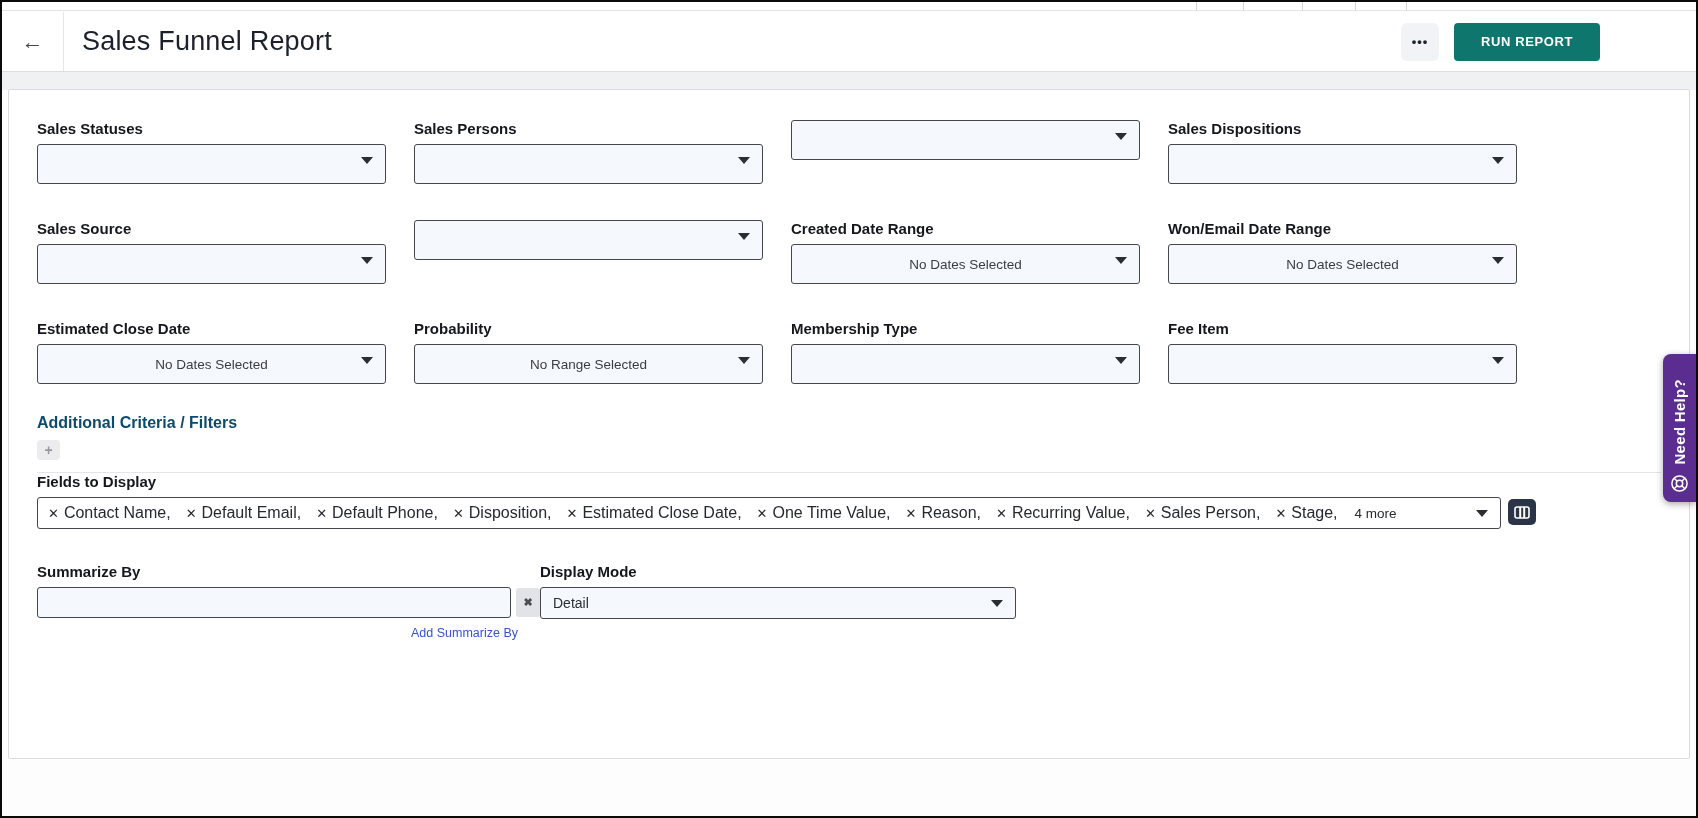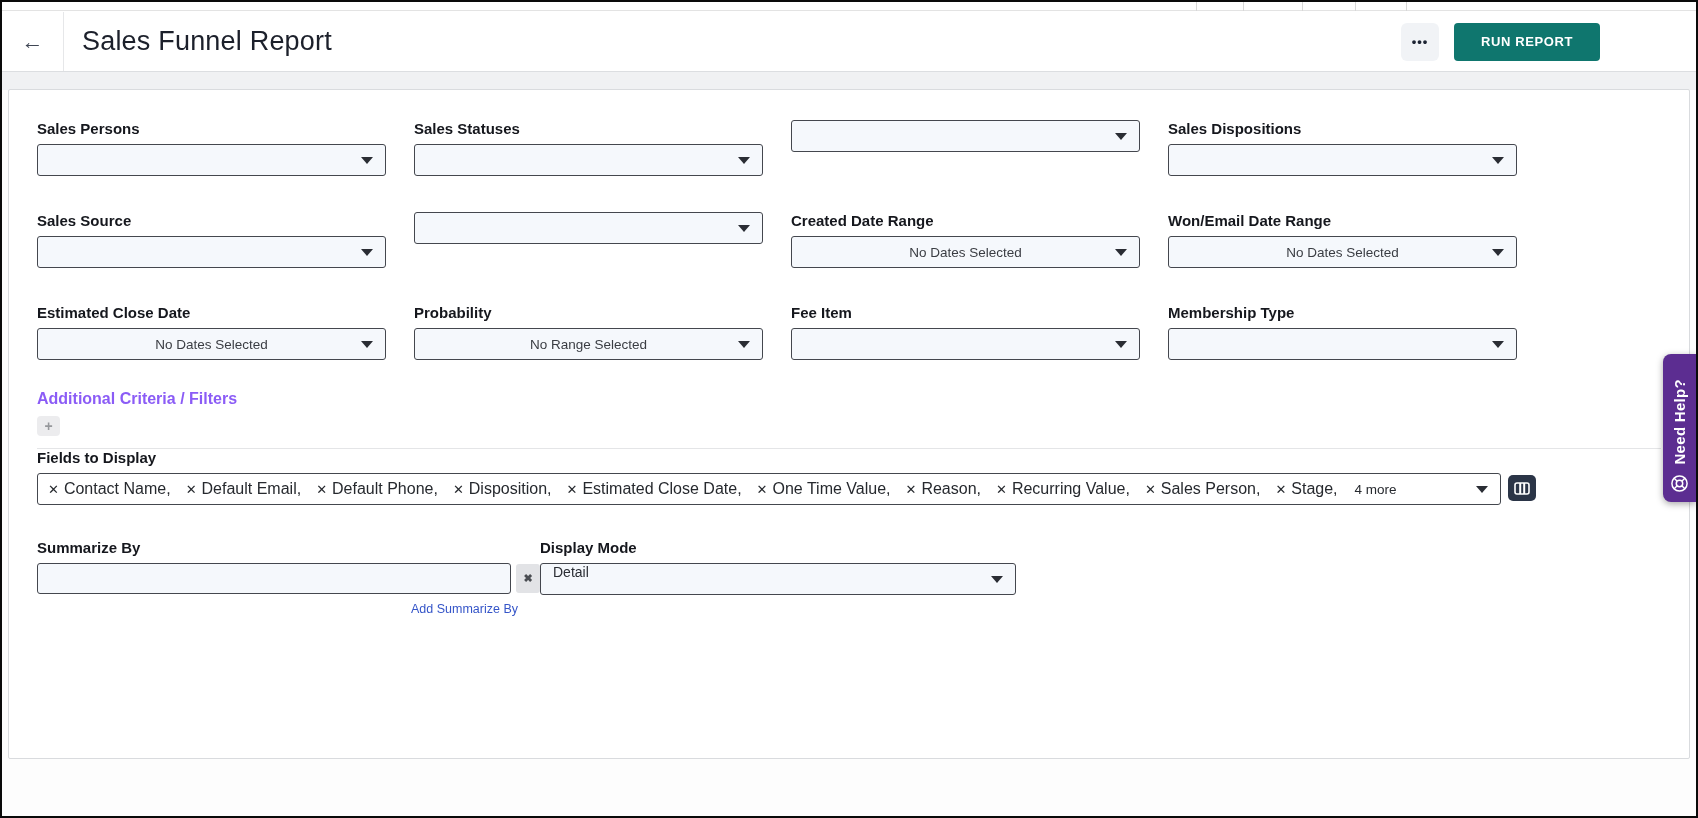--- a/index.html
+++ b/index.html
@@ -25,27 +25,27 @@
   .run-btn{ height:38px; padding:0 27px; border:none; border-radius:4px; background:#0f766e;
     color:#fff; font-size:13px; font-weight:bold; letter-spacing:.6px; cursor:pointer;}
   
   .content{ position:absolute; top:70px; left:0; right:0; bottom:0; background:#fdfdfd;}
   .gray-band{ position:absolute; top:0; left:0; right:0; height:18px; background:#f0f1f3;}
   .panel{ position:absolute; top:17px; left:6px; right:6px; height:670px; background:#fff;
     border:1px solid #d9dbde; border-radius:2px; padding:30px 28px 0 28px;}
   
   .filters-grid{ display:grid; grid-template-columns:repeat(4,349px); column-gap:28px; row-gap:36px;}
   .f-label{ font-size:15px; font-weight:bold; color:#15171d; margin-bottom:7px;}
-  .f-field{ position:relative; height:32px; background:#f5f8fc; border:1px solid #44474e;
+  .f-field{ position:relative; height:40px; background:#f5f8fc; border:1px solid #44474e;
     border-radius:3px; display:flex; align-items:center; cursor:pointer;}
   .f-value{ flex:1; text-align:center; font-size:13.5px; color:#3a3d43; padding:0 28px;}
   .dd-arrow{ position:absolute; right:12px; top:12px; width:0; height:0;
     border-left:6px solid transparent; border-right:6px solid transparent; border-top:7px solid #2a2d34;}
   
-  .ac-label{ margin-top:30px; font-size:16px; font-weight:bold; color:#8b5cf6;}
+  .ac-label{ margin-top:30px; font-size:16px; font-weight:bold; color:#0c4a6e;}
   .plus-btn{ margin-top:8px; width:23px; height:20px; border:none; border-radius:4px;
     background:#ececee; color:#96989c; font-size:14px; font-weight:bold; line-height:18px; cursor:pointer;}
   
   .display-heading{ margin-top:54px; font-size:22px; font-weight:400; color:#9b9ea3;}
   .divider{ margin-top:12px; border-top:1px solid #e4e5e7; height:0;}
   .ftd-label{ font-size:15px; font-weight:bold; color:#15171d;}
   .chips-row{ margin-top:7px; display:flex; align-items:flex-start; gap:7px;}
   .chips-field{ position:relative; flex:0 0 1464px; height:32px; background:#fff;
     border:1px solid #44474e; border-radius:3px; display:flex; align-items:center;
     padding:0 34px 0 10px; overflow:hidden; cursor:pointer;}
@@ -60,21 +60,21 @@
   .sum-block{ width:503px;}
   .fieldline{ display:flex; align-items:center; gap:5px;}
   .sum-input{ width:474px; height:31px; background:#f5f8fc; border:1px solid #44474e;
     border-radius:3px; font-size:14px; color:#2a2d33; padding:0 10px; font-family:"Liberation Sans",sans-serif;}
   .clear-btn{ width:24px; height:29px; border:none; border-radius:3px; background:#e2e3e6;
     color:#4a4d52; font-size:11px; font-weight:bold; cursor:pointer;}
   .add-link{ display:inline-block; margin-top:8px; margin-left:374px; font-size:12.5px;
     color:#3555c8; text-decoration:none; cursor:pointer;}
   .dm-block{ width:476px;}
   .dm-field{ position:relative; height:32px; background:#f5f8fc; border:1px solid #44474e;
-    border-radius:3px; display:flex; cursor:pointer;}
+    border-radius:3px; display:flex; align-items:center; cursor:pointer;}
   .dm-value{ font-size:14px; color:#2a2d33; padding-left:12px;}
   
   .need-help{ position:absolute; top:352px; right:0; width:33px; height:148px;
     background:#5c2d91; border-radius:8px 0 0 8px; box-shadow:0 2px 7px rgba(0,0,0,.35);
     display:flex; flex-direction:column; align-items:center; justify-content:flex-end;
     padding-bottom:9px; cursor:pointer; z-index:5;}
   .nh-label{ writing-mode:vertical-rl; transform:rotate(180deg); color:#fff; font-size:15px;
     font-weight:bold; letter-spacing:.3px; margin-bottom:9px;}
 </style>
 </head>
@@ -103,36 +103,36 @@
     </div>
   </div>
 
   <div class="content">
     <div class="gray-band"></div>
     <div class="panel">
 
       <div class="filters-grid">
 
         <div class="f-cell">
+          <div class="f-label">Sales Statuses</div>
+          <div class="f-field">
+            <span class="f-value"></span>
+            <span class="dd-arrow"></span>
+          </div>
+        </div>
+
+        <div class="f-cell">
           <div class="f-label">Sales Persons</div>
           <div class="f-field">
             <span class="f-value"></span>
             <span class="dd-arrow"></span>
           </div>
         </div>
 
         <div class="f-cell">
-          <div class="f-label">Sales Statuses</div>
-          <div class="f-field">
-            <span class="f-value"></span>
-            <span class="dd-arrow"></span>
-          </div>
-        </div>
-
-        <div class="f-cell">
           <div class="f-field">
             <span class="f-value"></span>
             <span class="dd-arrow"></span>
           </div>
         </div>
 
         <div class="f-cell">
           <div class="f-label">Sales Dispositions</div>
           <div class="f-field">
             <span class="f-value"></span>
@@ -181,29 +181,29 @@
 
         <div class="f-cell">
           <div class="f-label">Probability</div>
           <div class="f-field">
             <span class="f-value">No Range Selected</span>
             <span class="dd-arrow"></span>
           </div>
         </div>
 
         <div class="f-cell">
+          <div class="f-label">Membership Type</div>
+          <div class="f-field">
+            <span class="f-value"></span>
+            <span class="dd-arrow"></span>
+          </div>
+        </div>
+
+        <div class="f-cell">
           <div class="f-label">Fee Item</div>
-          <div class="f-field">
-            <span class="f-value"></span>
-            <span class="dd-arrow"></span>
-          </div>
-        </div>
-
-        <div class="f-cell">
-          <div class="f-label">Membership Type</div>
           <div class="f-field">
             <span class="f-value"></span>
             <span class="dd-arrow"></span>
           </div>
         </div>
 
       </div>
 
       <div class="ac-label">Additional Criteria / Filters</div>
       <button class="plus-btn">

